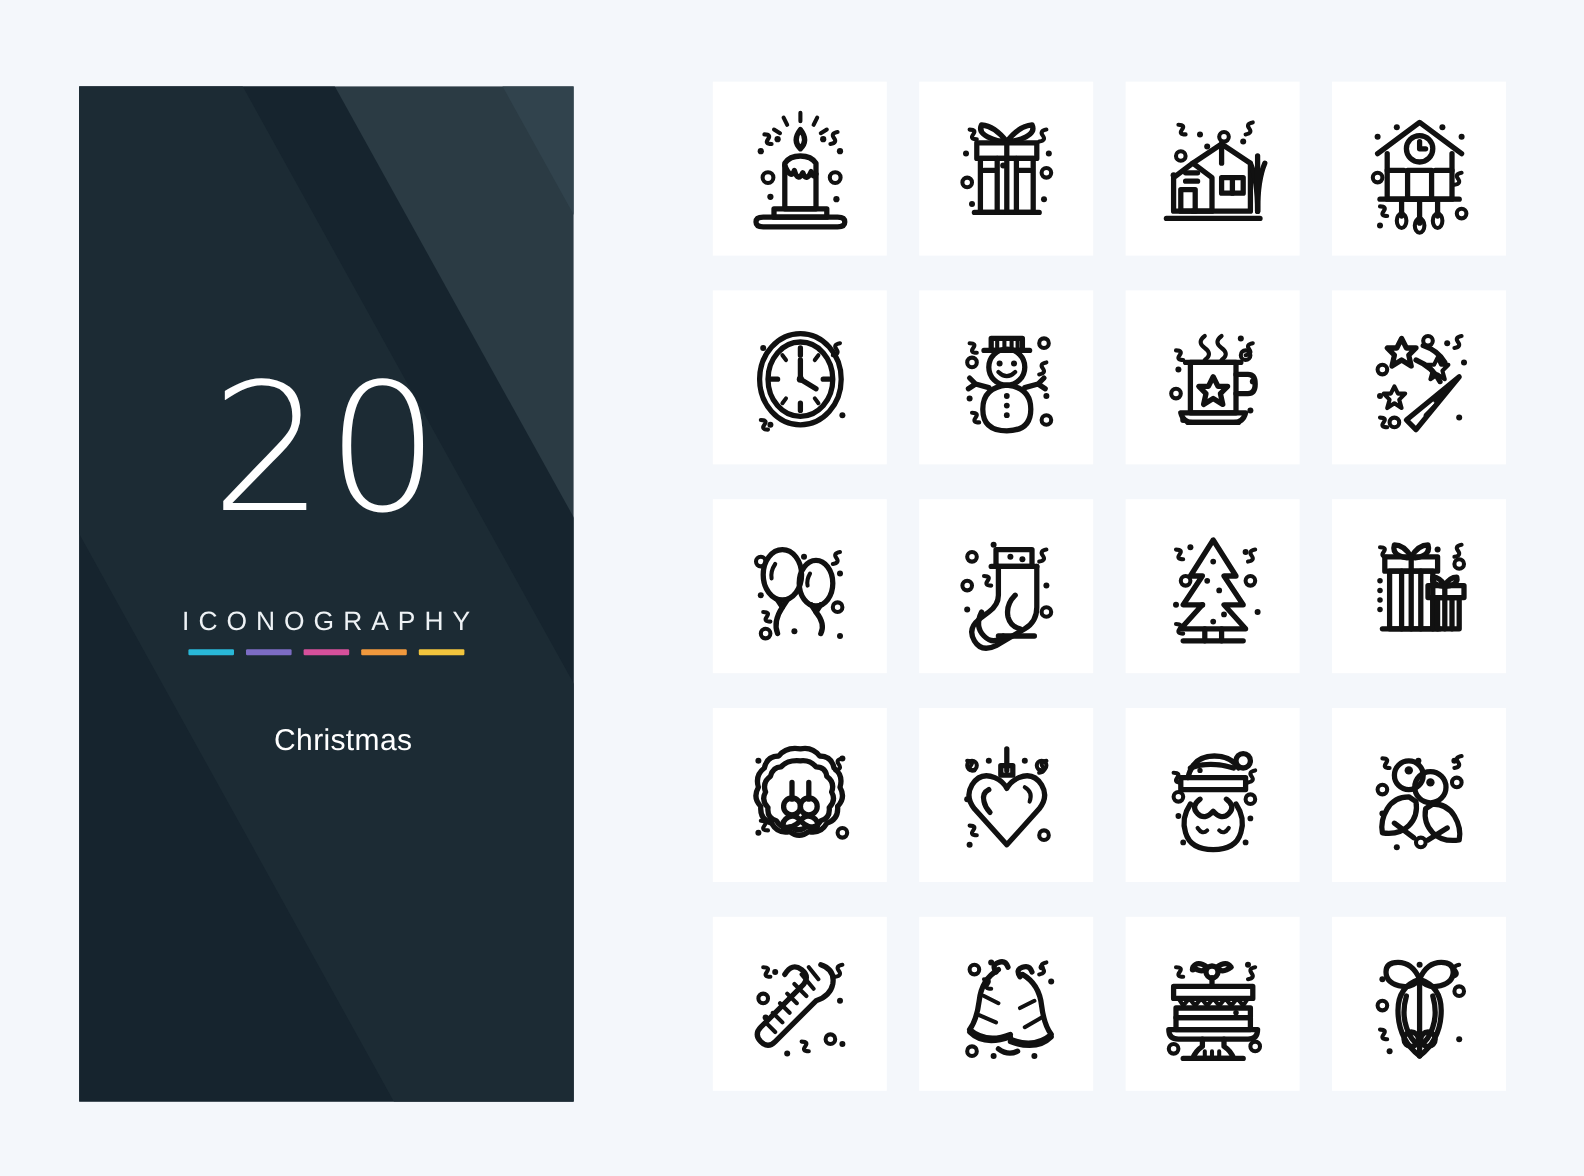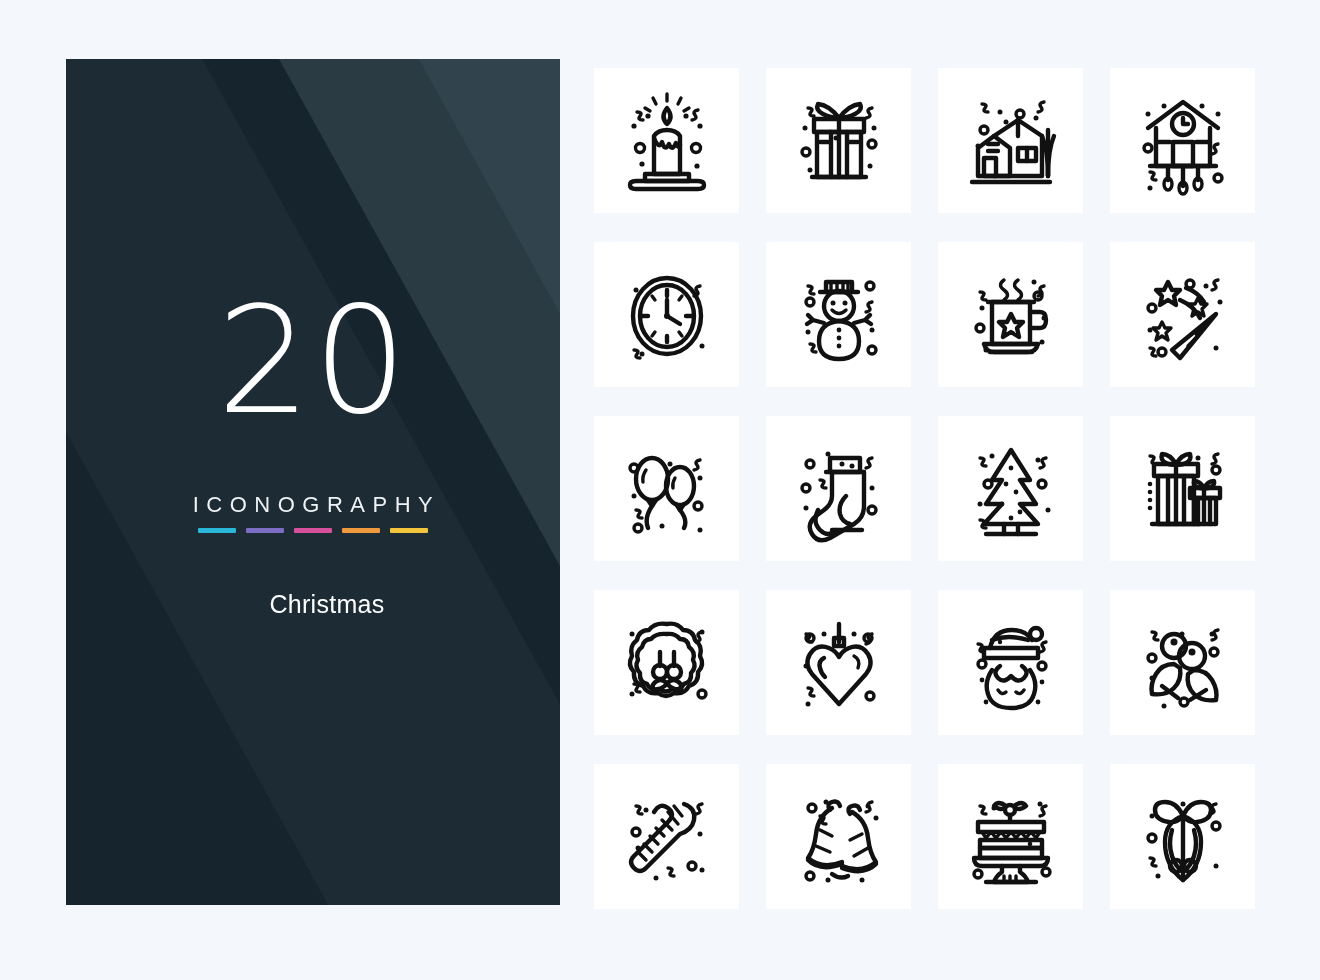--- a/index.html
+++ b/index.html
@@ -6,22 +6,22 @@
   body{
     width:1320px;height:980px;
     background:#f4f7fb;
     font-family:"Liberation Sans", sans-serif;
     overflow:hidden;
     position:relative;
   }
   
   #cover{
     position:absolute;
-    left:66px; top:59px;
-    width:494px; height:846px;
+    left:66px; top:72px;
+    width:412px; height:846px;
     background:#2b3b44;
     overflow:hidden;
   }
   .band{position:absolute;}
   
   .band.b1{
     left:-560px; top:-240px; width:640px; height:1700px;
     background:#16242e;
     transform:rotate(-29deg);
     transform-origin:top right;

